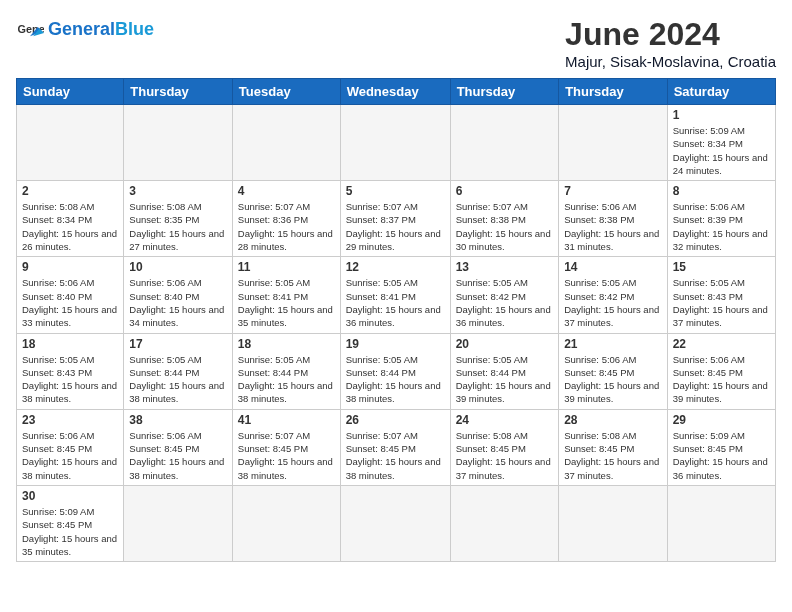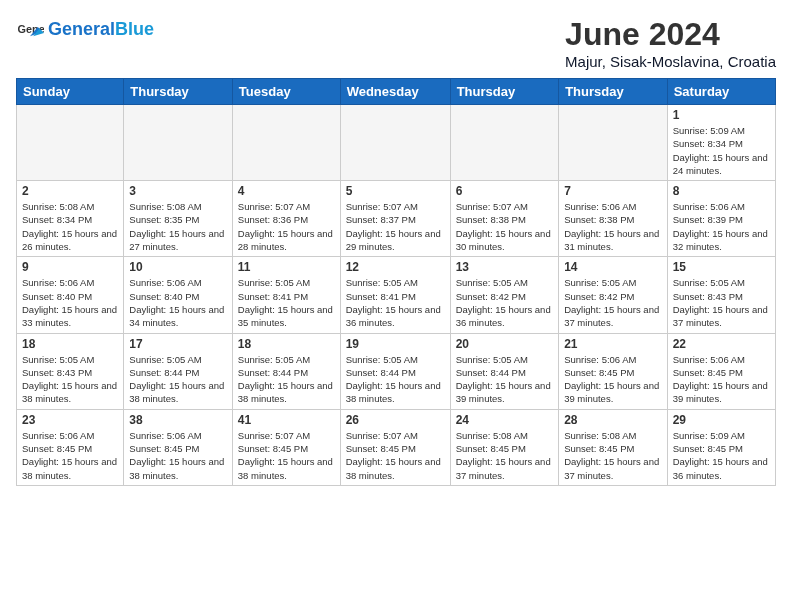--- a/index.html
+++ b/index.html
@@ -333,14 +333,29 @@
 and 37 minutes.</div>
         </td>
         <td>
           <span class="day-number">29</span>
           <div class="day-info">Sunrise: 5:09 AM
 Sunset: 8:45 PM
 Daylight: 15 hours
 and 36 minutes.</div>
         </td>
       </tr>
+      <tr class="last-row">
+        <td>
+          <span class="day-number">30</span>
+          <div class="day-info">Sunrise: 5:09 AM
+Sunset: 8:45 PM
+Daylight: 15 hours
+and 35 minutes.</div>
+        </td>
+        <td class="empty"></td>
+        <td class="empty"></td>
+        <td class="empty"></td>
+        <td class="empty"></td>
+        <td class="empty"></td>
+        <td class="empty"></td>
+      </tr>
     </tbody>
 </table>
 
 </body></html>

